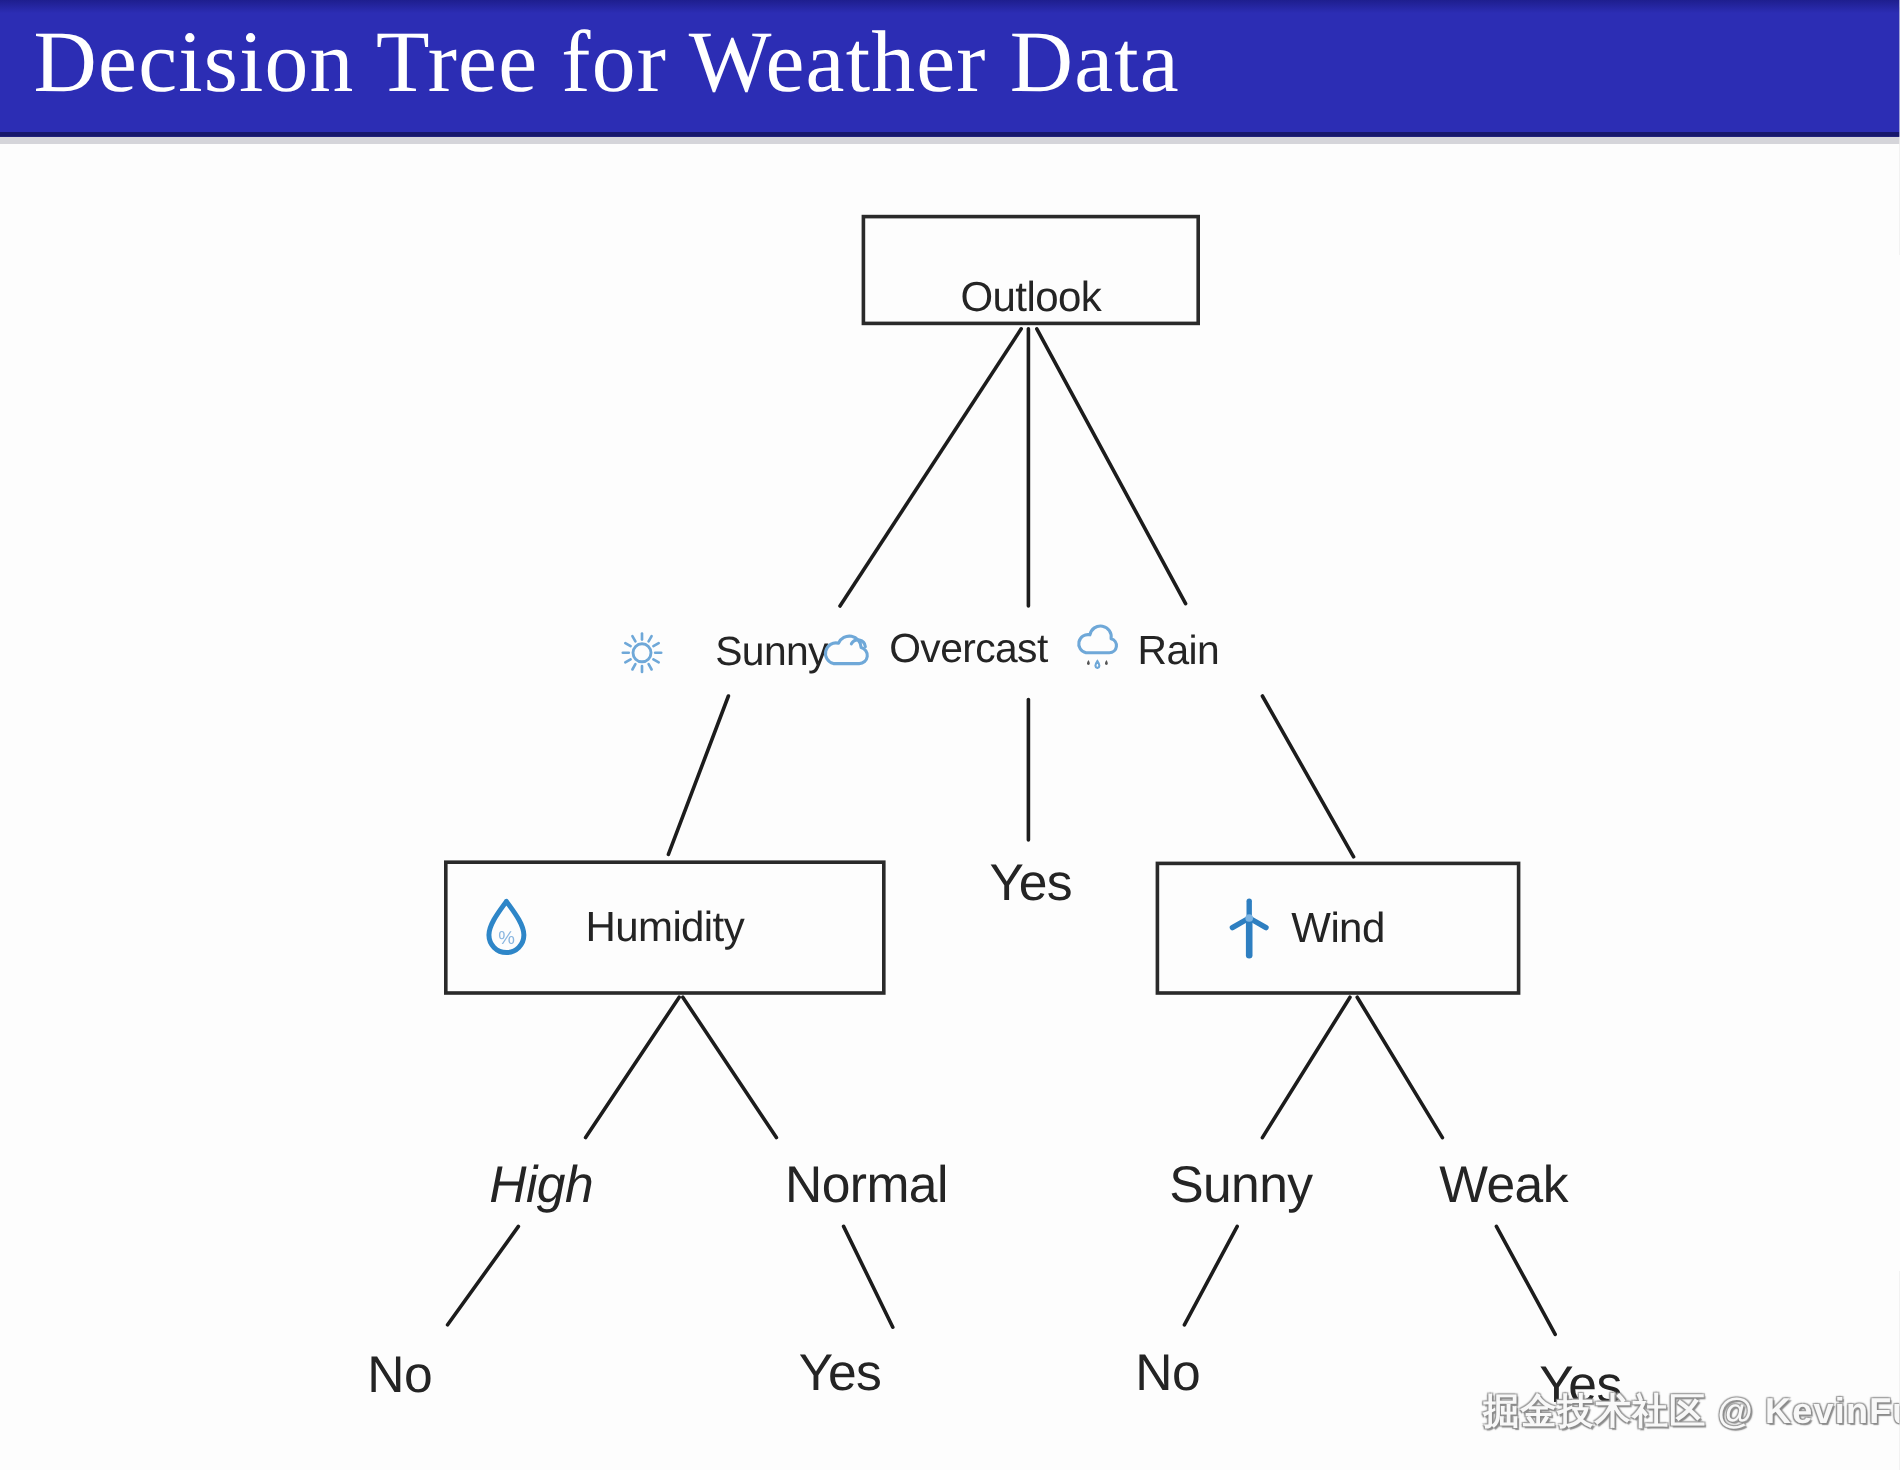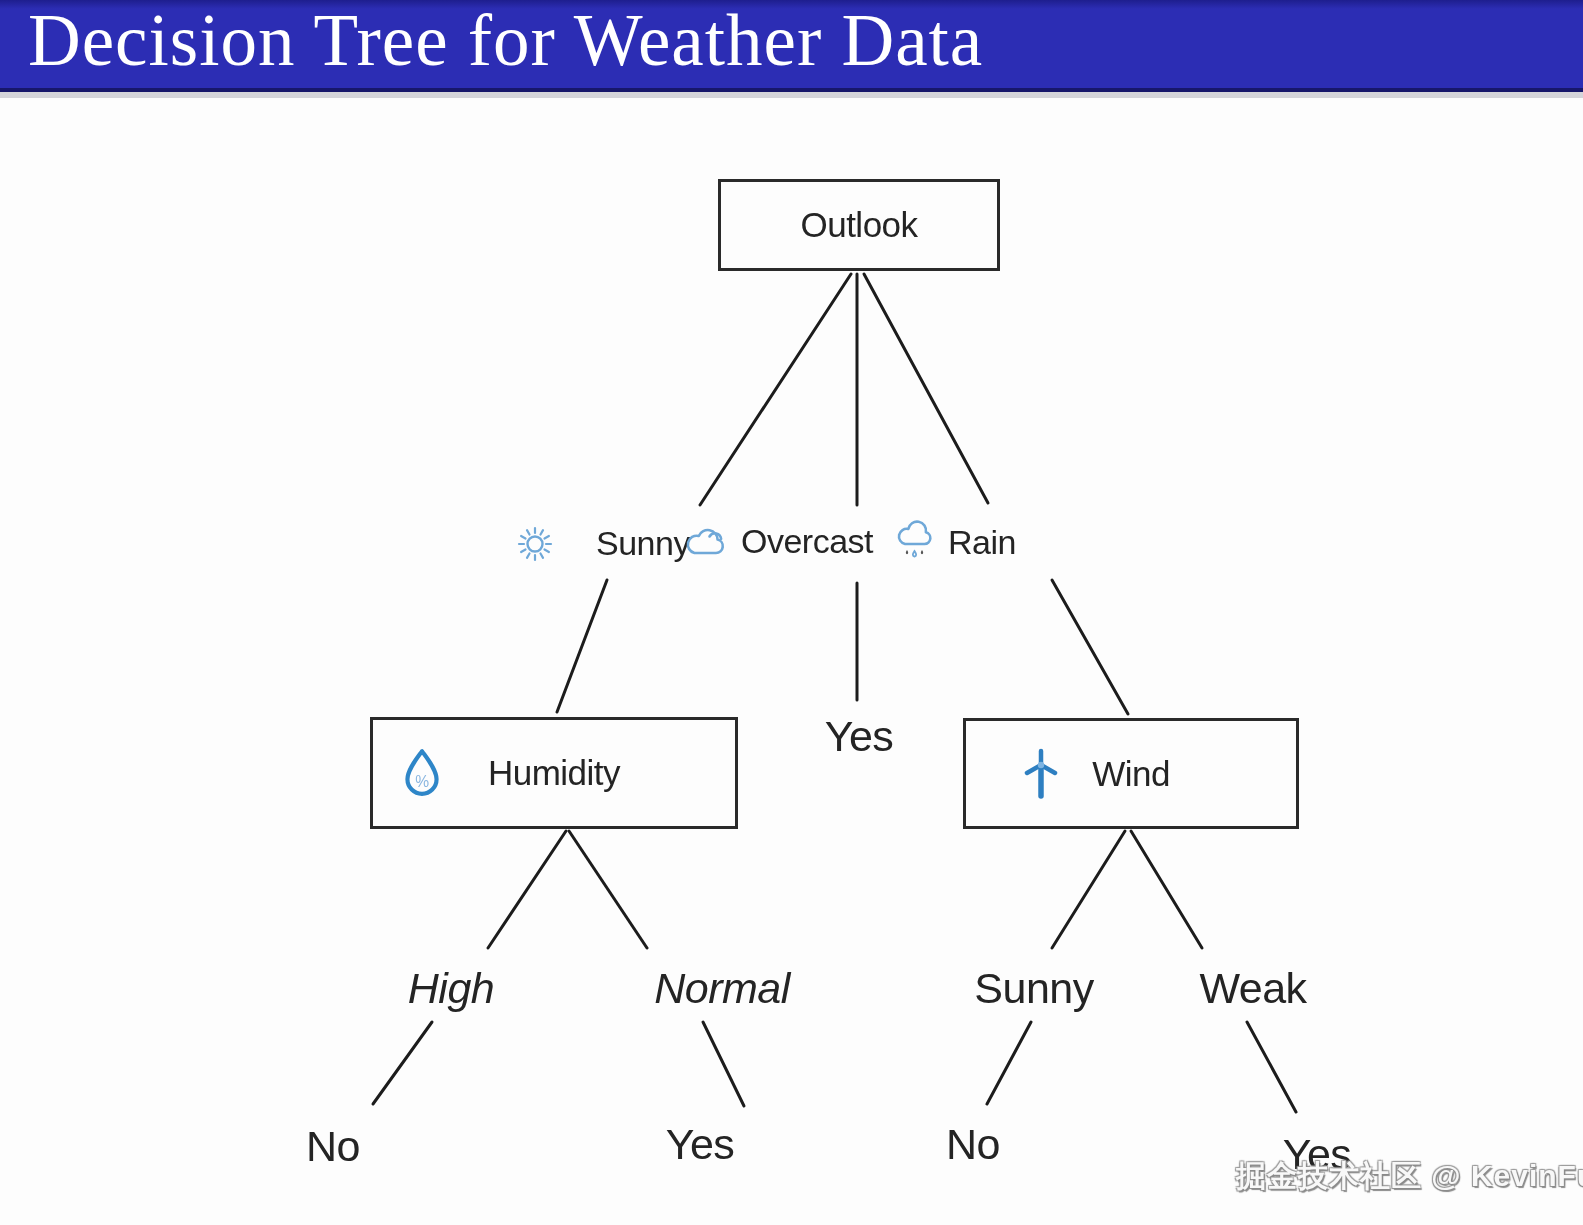--- a/index.html
+++ b/index.html
@@ -12,21 +12,21 @@
     overflow: hidden;
     font-family: "Liberation Sans", sans-serif;
     color: #242424;
   }
 
   
   .header {
     position: absolute;
     left: 0; top: 0;
     width: 100%;
-    height: 92px;
+    height: 114px;
     background: linear-gradient(180deg, #1e1e8e 0%, #2c2db4 10%, #2c2db4 100%);
     background-color: #2c2db4;
     border-bottom: 4px solid #17176b;
     box-shadow: 0 6px 0 rgba(180,180,190,0.55);
     display: flex;
     align-items: center;
     box-sizing: border-box;
   }
   .header .title {
     font-family: "Liberation Serif", serif;
@@ -113,21 +113,21 @@
     <line x1="566" y1="831" x2="488" y2="948"></line>
     <line x1="569" y1="831" x2="647" y2="948"></line>
     <line x1="1125" y1="831" x2="1052" y2="948"></line>
     <line x1="1131" y1="831" x2="1202" y2="948"></line>
     <line x1="432" y1="1022" x2="373" y2="1104"></line>
     <line x1="703" y1="1022" x2="744" y2="1106"></line>
     <line x1="1031" y1="1022" x2="987" y2="1104"></line>
     <line x1="1247" y1="1022" x2="1296" y2="1112"></line>
   </svg>
 
-  <div class="node-box" style="left:718px; top:179px; width:282px; height:92px;">
+  <div class="node-box" style="left:718px; top:179px; width:282px; height:92px;align-items:flex-end;">
     <span>Outlook</span>
   </div>
 
   <div class="branch-group" style="left:516px; top:524px;gap:42px;">
     <svg class="icon-svg" width="38" height="38" viewBox="0 0 38 38">
       <circle cx="19" cy="19" r="7.5" fill="none" stroke="#6fa8d8" stroke-width="2.4"></circle>
       <g stroke="#6fa8d8" stroke-width="2.2" stroke-linecap="round">
         <line x1="30" y1="19" x2="35" y2="19"></line>
           <line x1="28.5" y1="24.5" x2="32.9" y2="27"></line>
         <line x1="24.5" y1="28.5" x2="27" y2="32.9"></line>
@@ -166,35 +166,35 @@
   <div class="leaf-label" style="left:859px; top:712px;">Yes</div>
 
   <div class="node-box" style="left:370px; top:717px; width:368px; height:112px;">
     <svg class="icon-svg node-icon" style="left:26px;" width="46" height="52" viewBox="0 0 44 50">
       <path d="M22,4 C17,11 8,22 8,31 a14,14 0 0 0 28,0 C36,22 27,11 22,4 z" fill="none" stroke="#2e86c8" stroke-width="4" stroke-linejoin="round"></path>
       <text x="22" y="38" text-anchor="middle" font-size="15" fill="#8ab6e0" font-family="Liberation Sans, sans-serif">%</text>
     </svg>
     <span>Humidity</span>
   </div>
 
-  <div class="node-box" style="left:963px; top:718px; width:336px; height:111px;">
+  <div class="node-box" style="left:963px; top:718px; width:304px; height:111px;">
     <svg class="icon-svg node-icon" style="left:52px;" width="46" height="52" viewBox="0 0 46 52">
       <g stroke="#2e7fc1" stroke-linecap="round" fill="none">
         <path d="M23,17 L23,3" stroke-width="4.5"></path>
         <path d="M23,17 L9,25" stroke-width="4.5"></path>
         <path d="M23,17 L37,25" stroke-width="4.5"></path>
         <path d="M23,18 L23,48" stroke-width="5.5"></path>
       </g>
       <circle cx="23" cy="17" r="3.2" fill="#7db4e2"></circle>
     </svg>
     <span>Wind</span>
   </div>
 
   <div class="cond-label" style="left:451px;  top:964px;font-style:italic;">High</div>
-  <div class="cond-label" style="left:722px;  top:964px;font-style:italic;">Normal</div>
+  <div class="cond-label" style="left:722px;  top:964px;">Normal</div>
   <div class="cond-label" style="left:1034px; top:964px;">Sunny</div>
   <div class="cond-label" style="left:1253px; top:964px;">Weak</div>
 
   <div class="leaf-label" style="left:333px;  top:1122px;">No</div>
   <div class="leaf-label" style="left:700px;  top:1120px;">Yes</div>
   <div class="leaf-label" style="left:973px;  top:1120px;">No</div>
   <div class="leaf-label" style="left:1317px; top:1130px;">Yes</div>
 
   <div class="watermark">掘金技术社区 @ KevinFufu</div>
 

